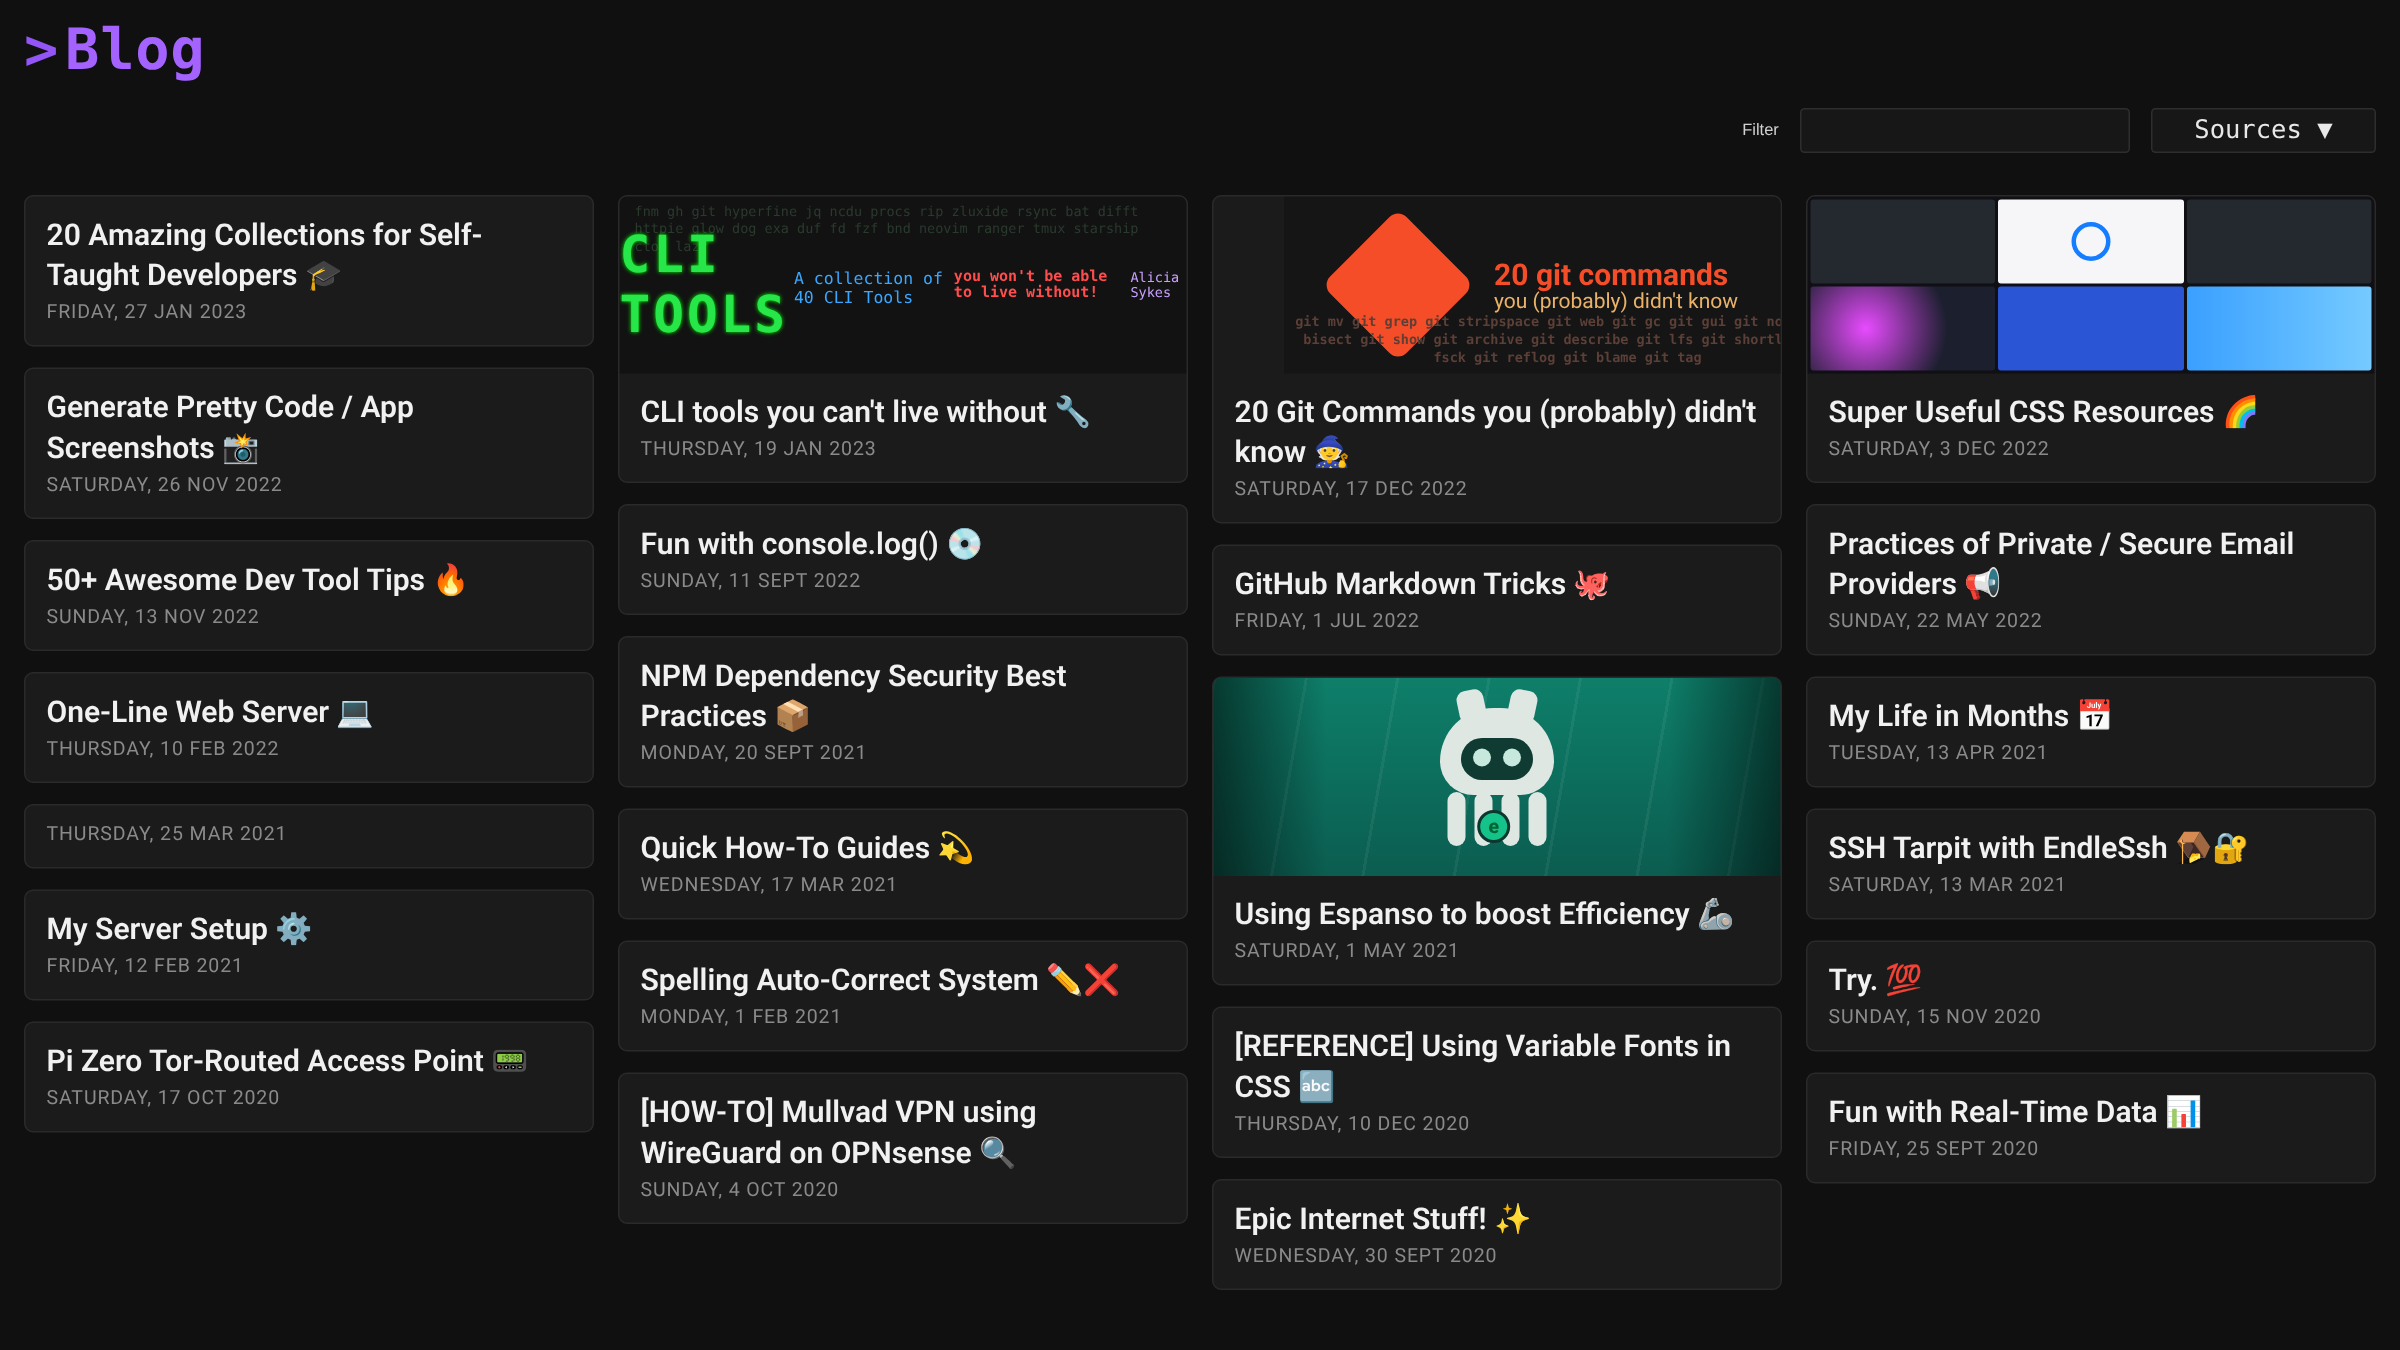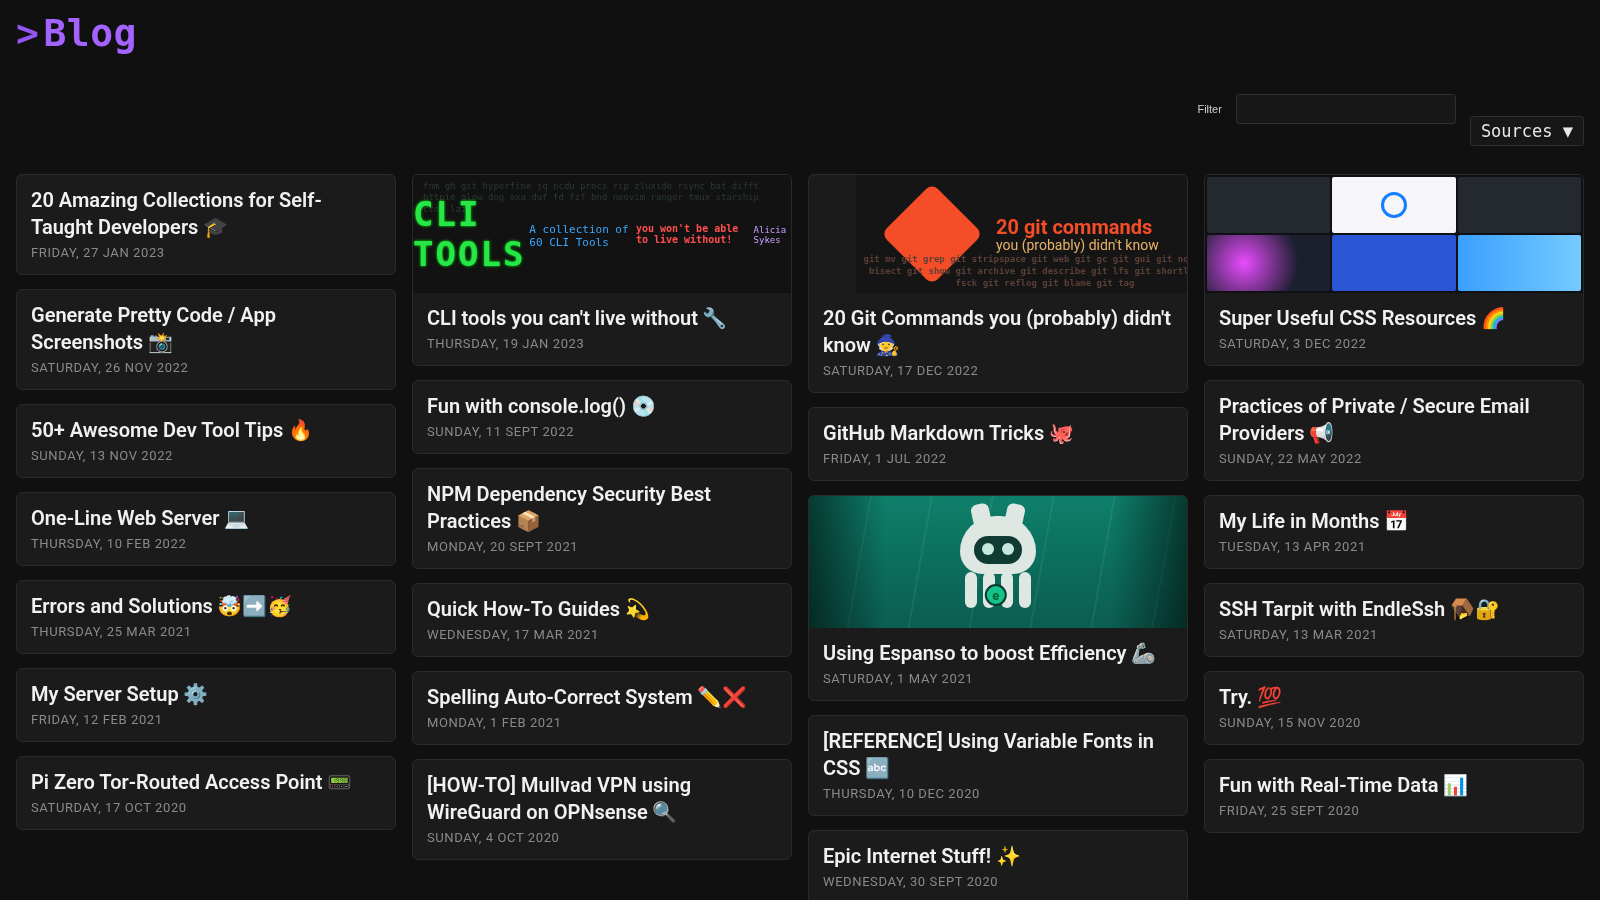--- a/index.html
+++ b/index.html
@@ -46,23 +46,22 @@
     font-size: 14px;
     padding: 0 8px;
   }
   .sources-btn {
     background: #171717;
     border: 1px solid #2e2e2e;
     border-radius: 3px;
     color: #e8e8e8;
     font-family: "Menlo","Consolas",monospace;
     font-size: 17px;
-    padding: 4px 10px;
+    padding: 4px 28px;
     cursor: pointer;
-    margin-top: 44px;
   }
   .grid {
     display: grid;
     grid-template-columns: repeat(4, 1fr);
     gap: 16px;
     align-items: start;
   }
   .col { display: flex; flex-direction: column; gap: 14px; }
   .card {
     background: #1b1b1b;
@@ -214,21 +213,20 @@
       </div>
       </div>
       <div class="card">
         <div class="body">
         <div class="card-title">One-Line Web Server 💻</div>
         <div class="card-date">THURSDAY, 10 FEB 2022</div>
       </div>
       </div>
       <div class="card">
         <div class="body">
-        <div class="card-title">Errors and Solutions 🤯➡️🥳</div>
         <div class="card-date">THURSDAY, 25 MAR 2021</div>
       </div>
       </div>
       <div class="card">
         <div class="body">
         <div class="card-title">My Server Setup ⚙️</div>
         <div class="card-date">FRIDAY, 12 FEB 2021</div>
       </div>
       </div>
       <div class="card">
@@ -236,21 +234,21 @@
         <div class="card-title">Pi Zero Tor-Routed Access Point 📟</div>
         <div class="card-date">SATURDAY, 17 OCT 2020</div>
       </div>
       </div>
     </div>
     <div class="col">
       <div class="card">
         <div class="thumb thumb-cli">
       <div class="bgtxt">fnm gh git hyperfine jq ncdu procs rip zluxide rsync bat difft httpie glow dog exa duf fd fzf bnd neovim ranger tmux starship ctop lazy</div>
       <div class="big">CLI TOOLS</div>
-      <div class="sub1">A collection of 60 CLI Tools</div>
+      <div class="sub1">A collection of 40 CLI Tools</div>
       <div class="sub2">you won't be able to live without!</div>
       <div class="sub3">Alicia Sykes</div>
     </div>
         <div class="body">
         <div class="card-title">CLI tools you can't live without 🔧</div>
         <div class="card-date">THURSDAY, 19 JAN 2023</div>
       </div>
       </div>
       <div class="card">
         <div class="body">

